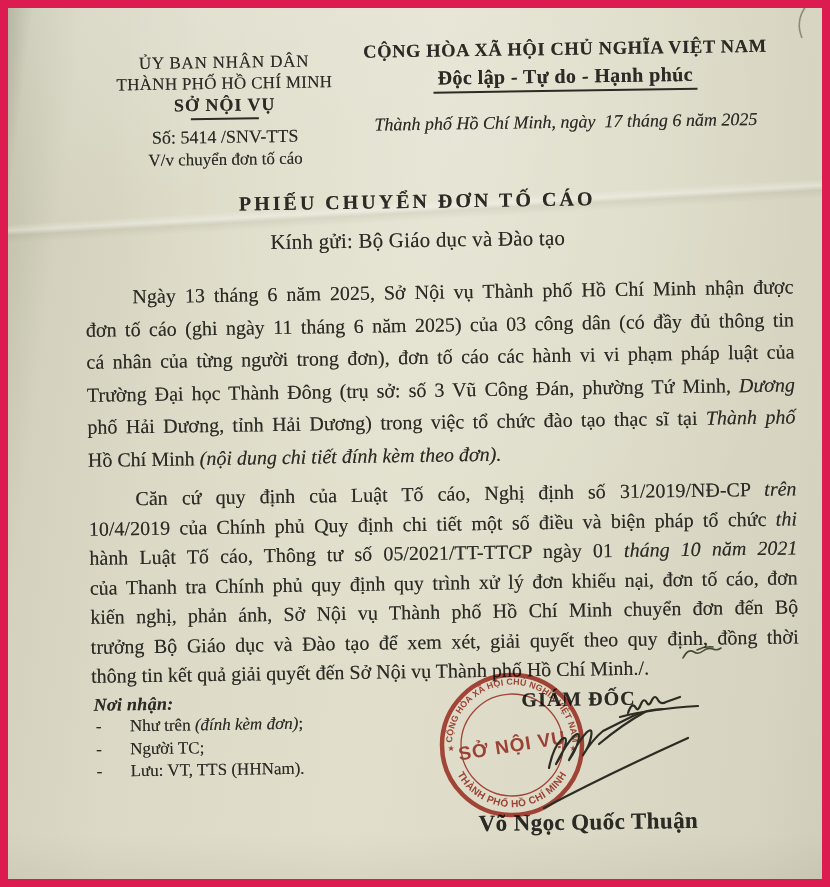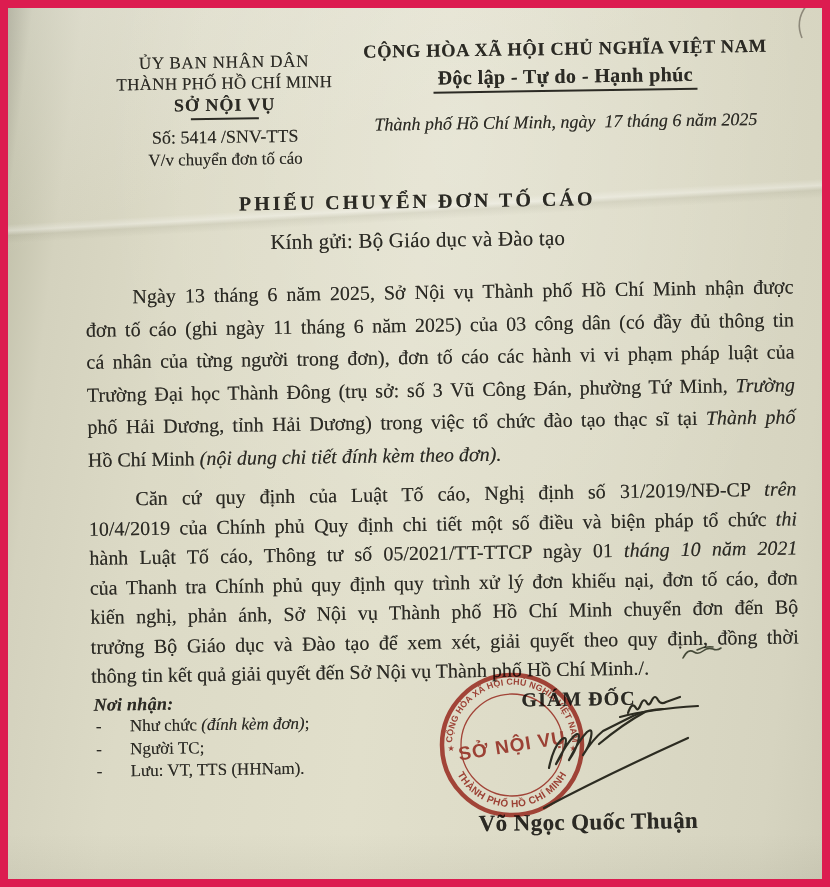--- a/index.html
+++ b/index.html
@@ -94,41 +94,41 @@
     <div class="title-wrap">
       <div class="doc-title">PHIẾU CHUYỂN ĐƠN TỐ CÁO</div>
       <div class="kinh-gui">Kính gửi: Bộ Giáo dục và Đào tạo</div>
     </div>
 
     <div class="body-text">
       <div class="para p0">
           <div class="line first"><span>Ngày 13 tháng 6 năm 2025, Sở Nội vụ Thành phố Hồ Chí Minh nhận được</span></div>
           <div class="line"><span>đơn tố cáo (ghi ngày 11 tháng 6 năm 2025) của 03 công dân (có đầy đủ thông tin</span></div>
           <div class="line"><span>cá nhân của từng người trong đơn), đơn tố cáo các hành vi vi phạm pháp luật của</span></div>
-          <div class="line"><span>Trường Đại học Thành Đông (trụ sở: số 3 Vũ Công Đán, phường Tứ Minh, </span><i>Trường</i></div>
+          <div class="line"><span>Trường Đại học Thành Đông (trụ sở: số 3 Vũ Công Đán, phường Tứ Minh, </span><i>Dương</i></div>
           <div class="line"><span>phố Hải Dương, tỉnh Hải Dương) trong việc tổ chức đào tạo thạc sĩ tại </span><i>Thành phố</i></div>
           <div class="line last"><span>Hồ Chí Minh </span><i>(nội dung chi tiết đính kèm theo đơn).</i></div>
         </div>
       <div class="para p1">
           <div class="line first"><span>Căn cứ quy định của Luật Tố cáo, Nghị định số 31/2019/NĐ-CP </span><i>trên</i></div>
           <div class="line"><span>10/4/2019 của Chính phủ Quy định chi tiết một số điều và biện pháp tổ chức </span><i>thi</i></div>
           <div class="line"><span>hành Luật Tố cáo, Thông tư số 05/2021/TT-TTCP ngày 01 </span><i>tháng 10 năm 2021</i></div>
           <div class="line"><span>của Thanh tra Chính phủ quy định quy trình xử lý đơn khiếu nại, đơn tố cáo, đơn</span></div>
           <div class="line"><span>kiến nghị, phản ánh, Sở Nội vụ Thành phố Hồ Chí Minh chuyển đơn đến Bộ</span></div>
           <div class="line"><span>trưởng Bộ Giáo dục và Đào tạo để xem xét, giải quyết theo quy định, đồng thời</span></div>
           <div class="line last"><span>thông tin kết quả giải quyết đến Sở Nội vụ Thành phố Hồ Chí Minh./.</span></div>
         </div>
     </div>
 
     <div class="noi-nhan">
       <div class="nn-label">Nơi nhận:</div>
       <div>
           <div class="rcp-row">
             <span class="dash">-</span>
-            <span><span>Như chức </span><i>(đính kèm đơn)</i><span>;</span></span>
+            <span><span>Như trên </span><i>(đính kèm đơn)</i><span>;</span></span>
           </div>
           <div class="rcp-row">
             <span class="dash">-</span>
             <span><span>Người TC;</span></span>
           </div>
           <div class="rcp-row">
             <span class="dash">-</span>
             <span><span>Lưu: VT, TTS (HHNam).</span></span>
           </div>
         </div>

